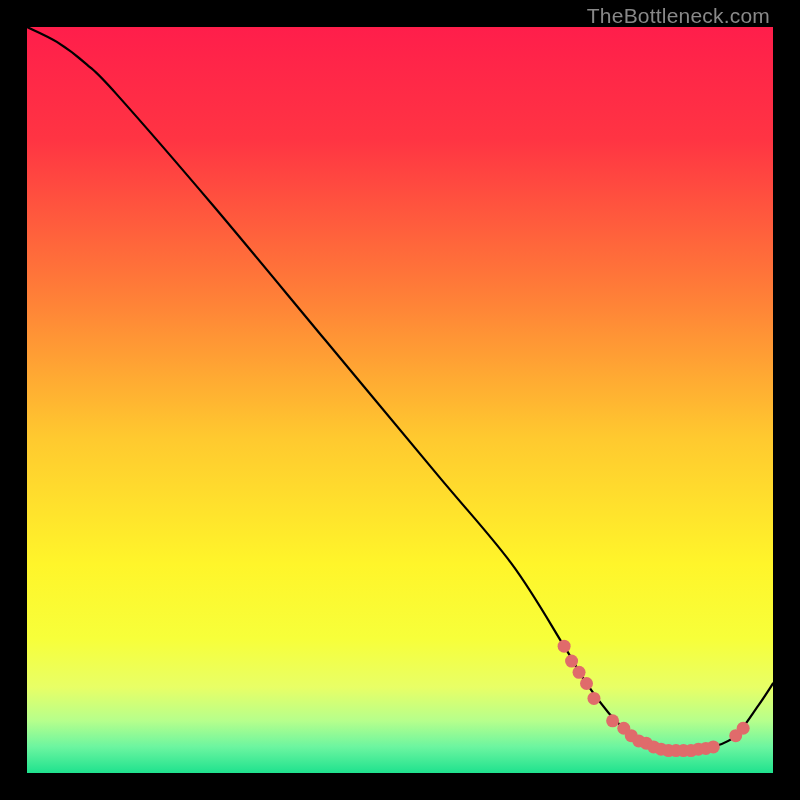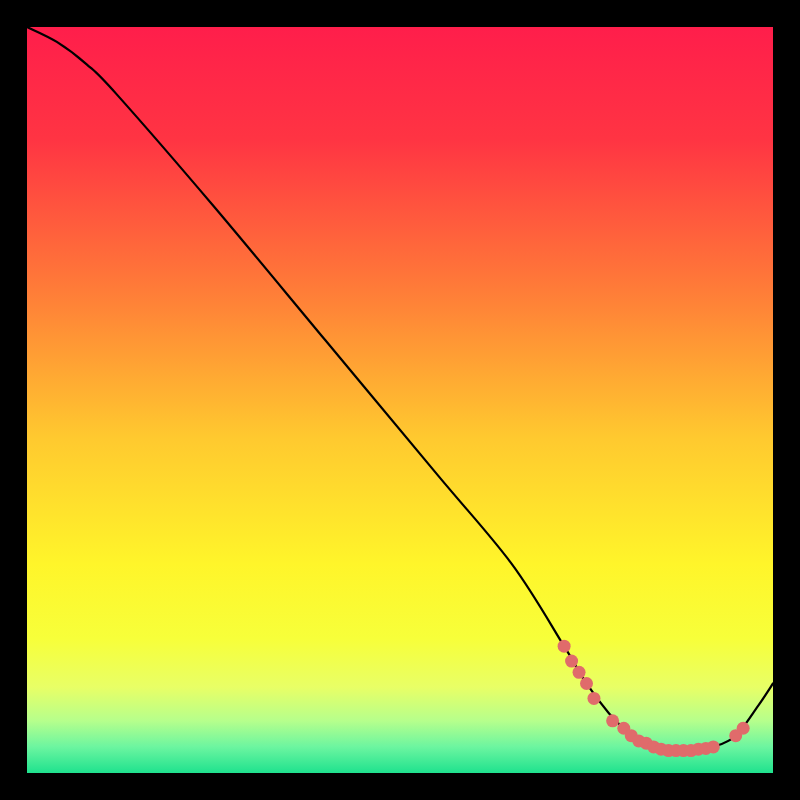--- a/index.html
+++ b/index.html
@@ -43,20 +43,21 @@
   }
   svg {
     display: block;
   }
 </style>
 </head>
 <body>
 
 <div class="frame">
 
+  <div class="attribution">TheBottleneck.com</div>
 
   <div class="plot-outer">
     <svg class="plot-inner" id="chart-svg" viewBox="0 0 746 746" preserveAspectRatio="none">
       <defs>
         <linearGradient id="bg-grad" x1="0" y1="0" x2="0" y2="1">
             <stop offset="0%" stop-color="#FF1E4B"></stop>
             <stop offset="15%" stop-color="#FF3443"></stop>
             <stop offset="35%" stop-color="#FF7B38"></stop>
             <stop offset="55.00000000000001%" stop-color="#FFC92F"></stop>
             <stop offset="72%" stop-color="#FFF52A"></stop>

